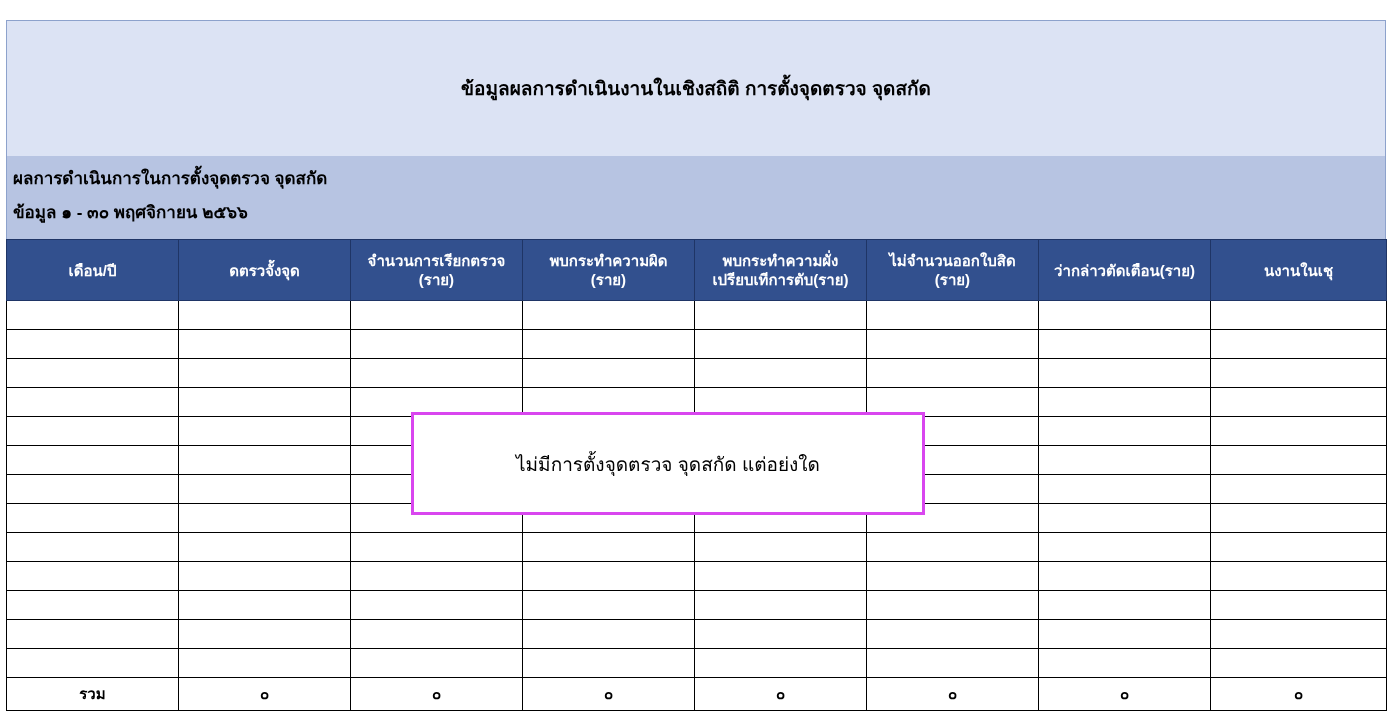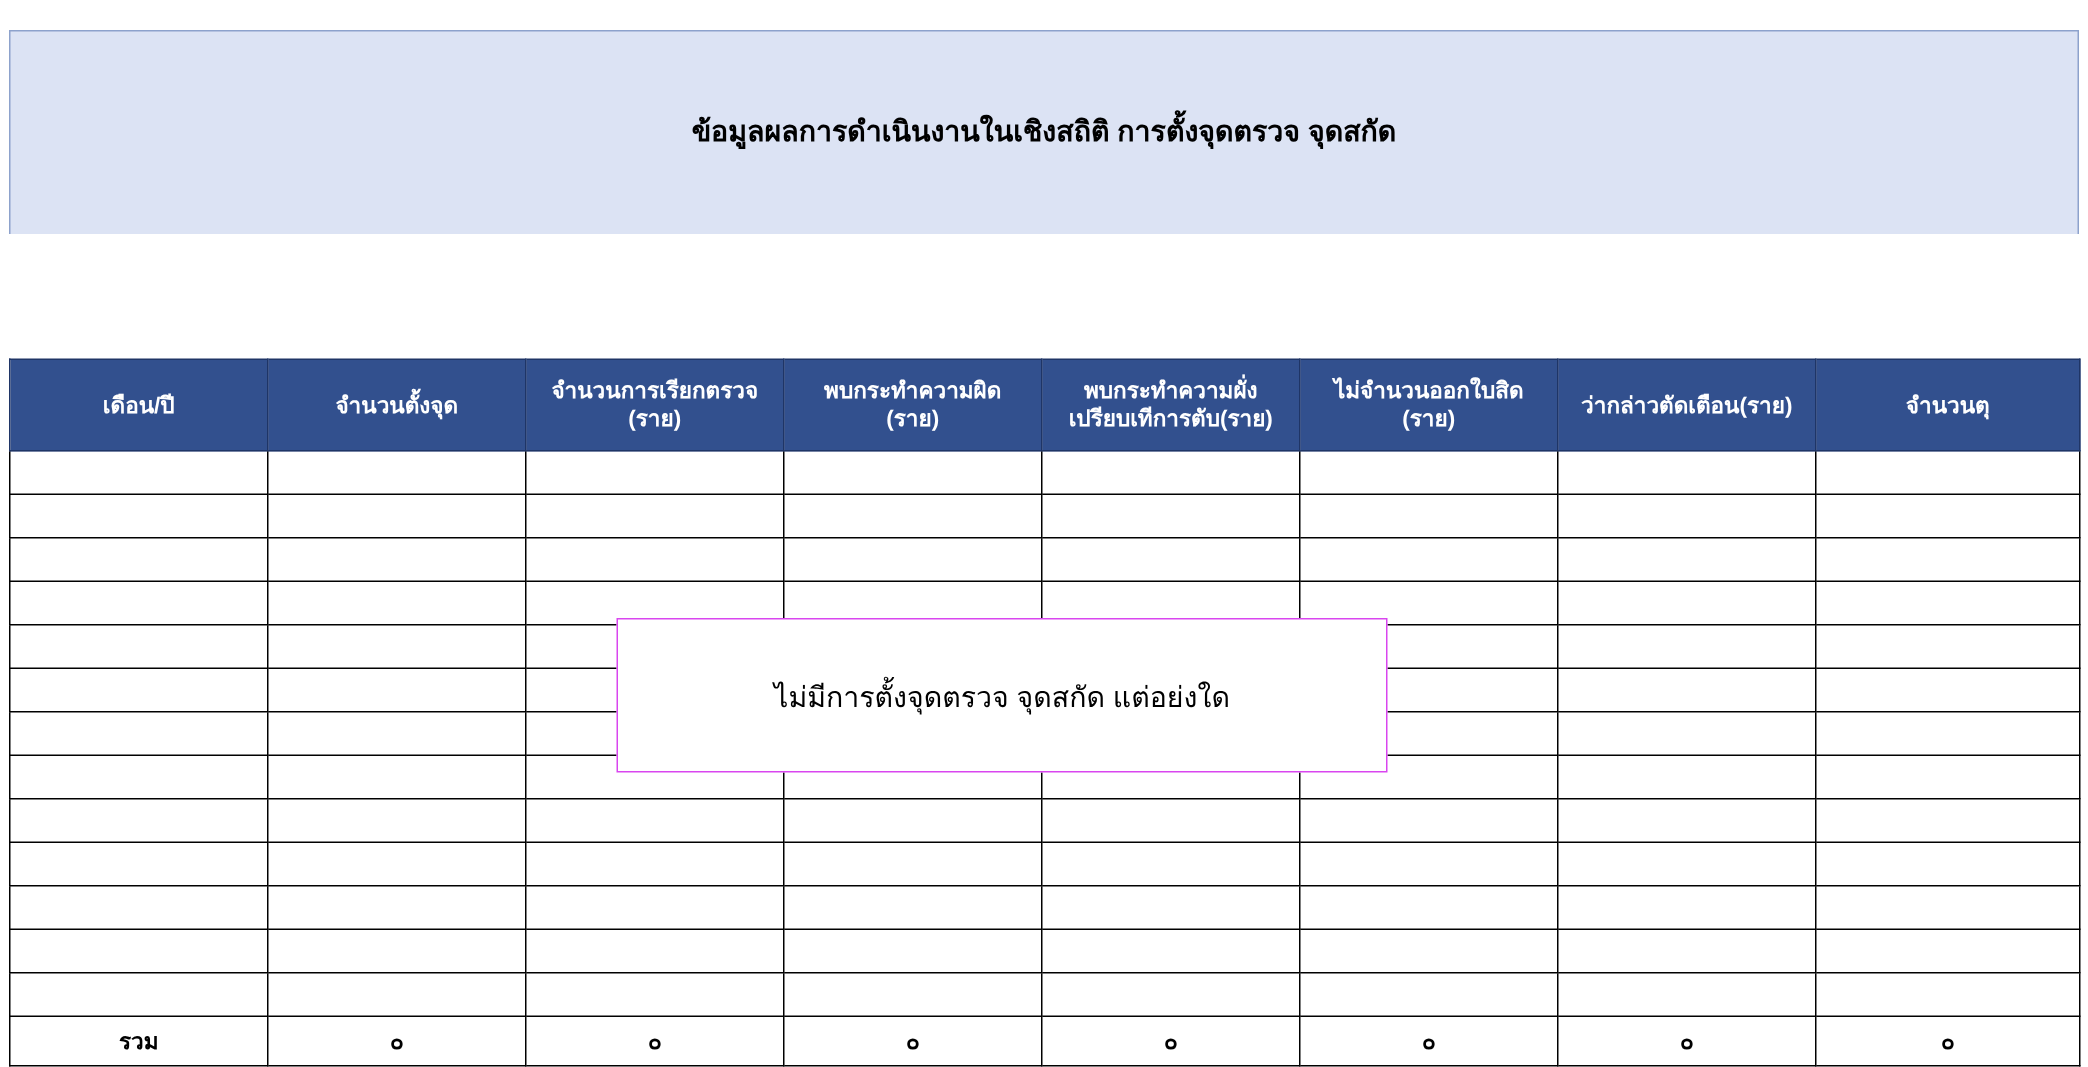--- a/index.html
+++ b/index.html
@@ -104,60 +104,64 @@
   }
   
   .note-box {
     position: absolute;
     left: 411px;
     top: 412px;
     width: 514px;
     height: 103px;
     box-sizing: border-box;
     background: #ffffff;
-    border: 1px solid #d946ef;
+    border: 3px solid #d946ef;
     display: flex;
     align-items: center;
     justify-content: center;
     box-shadow: 0 0 0 0 rgba(0,0,0,0);
   }
   .note-text {
     font-size: 19px;
     color: #000000;
     text-align: center;
   }
 </style>
 </head>
 <body>
 
 <div class="page">
 
   <div class="title-box">
     <div class="title-line">ข้อมูลผลการดำเนินงานในเชิงสถิติ การตั้งจุดตรวจ จุดสกัด</div>
   </div>
 
+  <div class="subhead-box">
+    <div class="subhead-line">ผลการดำเนินการในการตั้งจุดตรวจ จุดสกัด</div>
+    <div class="subhead-line">ข้อมูล ๑ - ๓๐ พฤศจิกายน ๒๕๖๖</div>
+  </div>
 
   <table class="stats">
     <colgroup>
       <col style="width:172px">
       <col style="width:172px">
       <col style="width:172px">
       <col style="width:172px">
       <col style="width:172px">
       <col style="width:172px">
       <col style="width:172px">
       <col style="width:176px">
     </colgroup>
     <thead>
       <tr>
         <th>
           <div>เดือน/ปี</div>
         </th>
         <th>
-          <div>จำนวนตั้งจุด</div>
+          <div>ดตรวจั้งจุด</div>
         </th>
         <th>
           <div>จำนวนการเรียกตรวจ</div>
           <div>(ราย)</div>
         </th>
         <th>
           <div>พบกระทำความผิด</div>
           <div>(ราย)</div>
         </th>
         <th>
@@ -165,21 +169,21 @@
           <div>เปรียบเทีการตับ(ราย)</div>
         </th>
         <th>
           <div>ไม่จำนวนออกใบสิด</div>
           <div>(ราย)</div>
         </th>
         <th>
           <div>ว่ากล่าวตัดเตือน(ราย)</div>
         </th>
         <th>
-          <div>จำนวนตุ</div>
+          <div>นงานในเชุ</div>
         </th>
       </tr>
     </thead>
     <tbody>
       <tr>
           <td></td>
           <td></td>
           <td></td>
           <td></td>
           <td></td>

